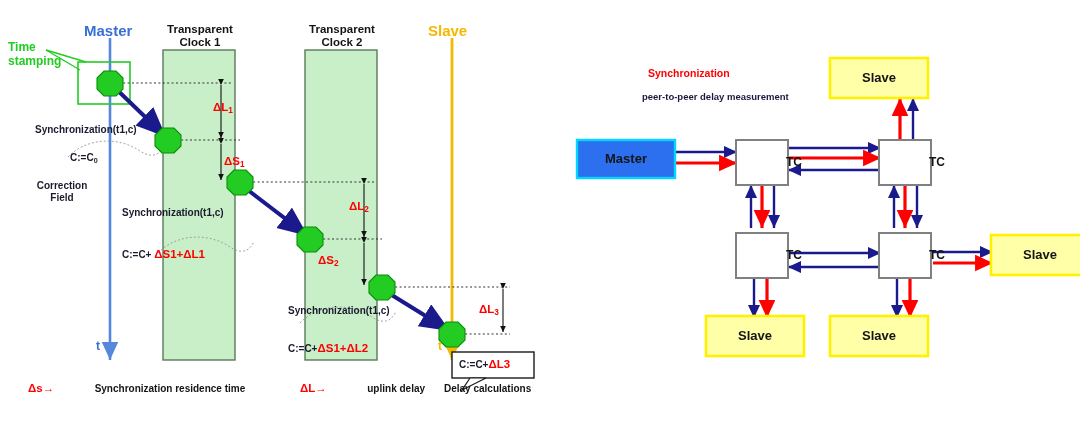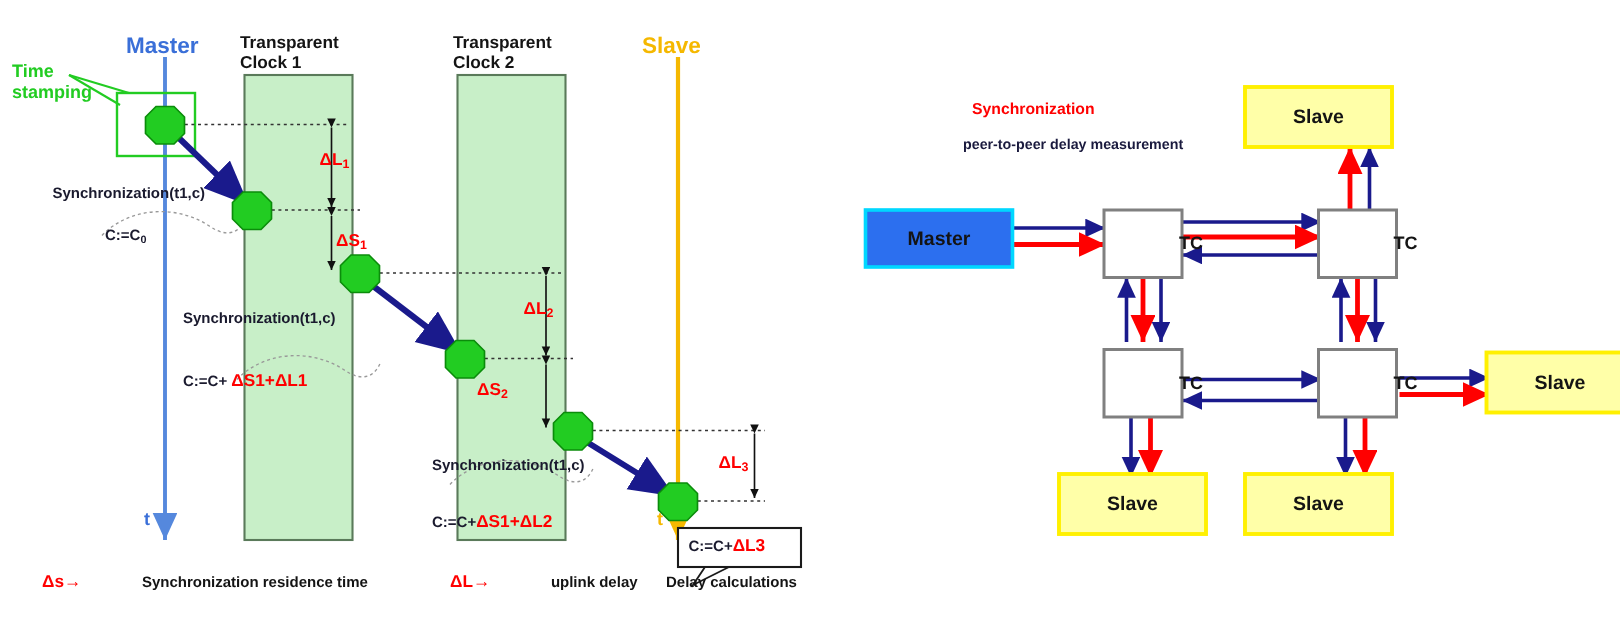--- a/index.html
+++ b/index.html
@@ -4,21 +4,21 @@
 <title>PTP Transparent Clock Diagram</title>
 <style>
   html,body{margin:0;padding:0;background:#ffffff;}
   body{width:1080px;height:424px;font-family:"Liberation Sans",sans-serif;overflow:hidden;}
   #stage{position:relative;width:1080px;height:424px;background:#fff;}
   .abs{position:absolute;}
   svg{display:block;}
   .lbl{position:absolute;white-space:nowrap;font-weight:bold;line-height:1.15;}
   .t-master{color:#3a6fd8;font-size:15px;}
   .t-slave{color:#F5B800;font-size:15px;}
-  .t-tcname{color:#141414;font-size:11.5px;text-align:left;}
+  .t-tcname{color:#141414;font-size:11.5px;text-align:center;}
   .t-green{color:#22CC22;font-size:12px;line-height:1.2;}
   .t-red{color:#FF0000;font-size:11.5px;text-align:right;}
   .t-dark{color:#1A1A2E;font-size:10px;}
   .t-axis{font-size:12px;}
   .t-legend{color:#141414;font-size:10px;padding-left:36px;}
   .t-sync-red{color:#FF0000;font-size:10.5px;padding-left:28px;}
   .t-pp{color:#1A1A3E;font-size:9.5px;padding-left:44px;}
   .t-box{color:#141414;font-size:13px;}
   .t-tc{color:#141414;font-size:12px;margin-left:32px;}
   sub{font-size:0.72em;vertical-align:baseline;position:relative;top:0.28em;}
@@ -117,20 +117,24 @@
 
     <div class="lbl t-green" style="left:8px;top:40px;">
       <span>Time</span><br>
       <span>stamping</span>
     </div>
 
     <div class="lbl t-dark" style="left:35px;top:124px;">Synchronization(t1,c)</div>
     <div class="lbl t-dark" style="left:70px;top:152px;">
       <span>C:=C</span><sub>0</sub>
     </div>
+    <div class="lbl t-dark" style="left:22px;top:180px;text-align:center;width:80px;">
+      <span>Correction</span><br>
+      <span>Field</span>
+    </div>
 
     <div class="lbl t-dark" style="left:122px;top:207px;">Synchronization(t1,c)</div>
     <div class="lbl t-dark" style="left:122px;top:248px;">
       <span>C:=C+</span>
       <span class="t-red">ΔS1+ΔL1</span>
     </div>
 
     <div class="lbl t-dark" style="left:288px;top:305px;">Synchronization(t1,c)</div>
     <div class="lbl t-dark" style="left:288px;top:342px;">
       <span>C:=C+</span><span class="t-red">ΔS1+ΔL2</span>

